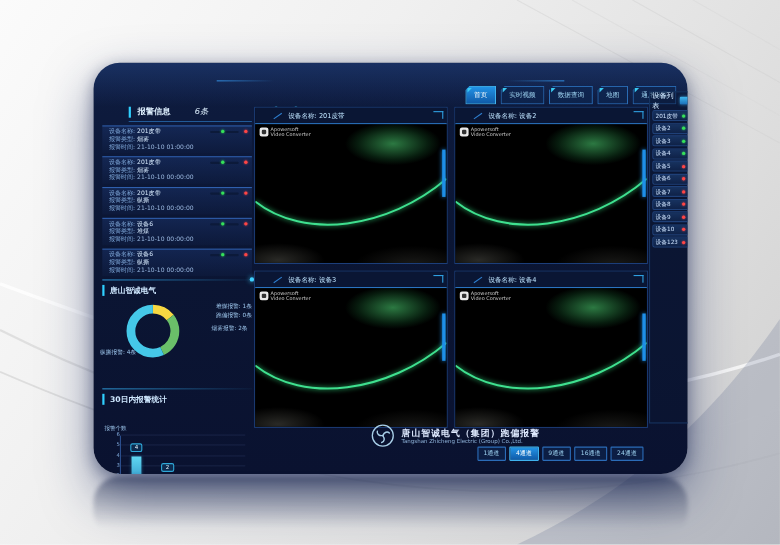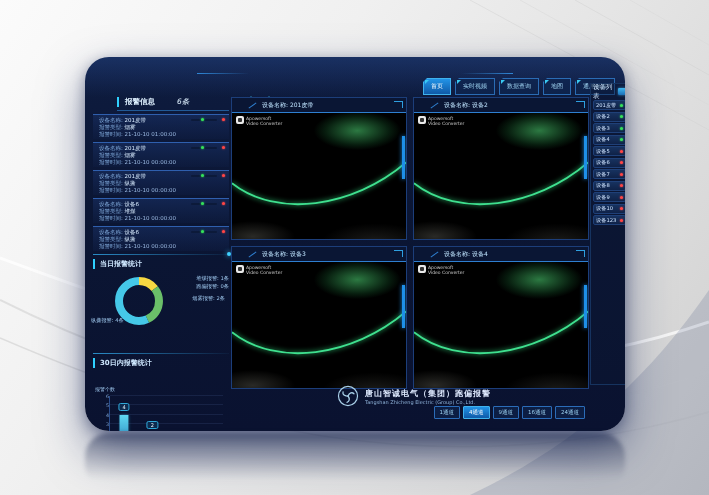--- a/index.html
+++ b/index.html
@@ -207,21 +207,21 @@
             <span class="strip"></span>
             <span class="gdot"></span>
             <span class="rdot"></span>
           </div>
         </div>
       </div>
 
     <div class="section-divider">
         <span class="node"></span>
       </div>
-    <div class="sub-title">当日报警统计</div>
+    <div class="sub-title">唐山智诚电气</div>
     <div class="donut-wrap">
       <svg class="donut-svg" id="donut" width="56" height="56" viewBox="0 0 56 56">
           <circle cx="28" cy="28" r="20" fill="none" stroke="#f7d842" stroke-width="8" stroke-dasharray="17.951958020513104 107.71174812307862" stroke-dashoffset="0" transform="rotate(-90 28 28)"></circle>
           <circle cx="28" cy="28" r="20" fill="none" stroke="#6abf69" stroke-width="8" stroke-dasharray="35.90391604102621 89.75979010256552" stroke-dashoffset="-17.951958020513104" transform="rotate(-90 28 28)"></circle>
           <circle cx="28" cy="28" r="20" fill="none" stroke="#45c8e8" stroke-width="8" stroke-dasharray="71.80783208205241 53.85587406153931" stroke-dashoffset="-53.85587406153931" transform="rotate(-90 28 28)"></circle>
         </svg>
       <span class="dlabel dl-a" id="dl-a">堆煤报警: 1条</span>
       <span class="dlabel dl-b" id="dl-b">跑偏报警: 0条</span>
       <span class="dlabel dl-c" id="dl-c">烟雾报警: 2条</span>
       <span class="dlabel dl-d" id="dl-d">纵撕报警: 4条</span>

